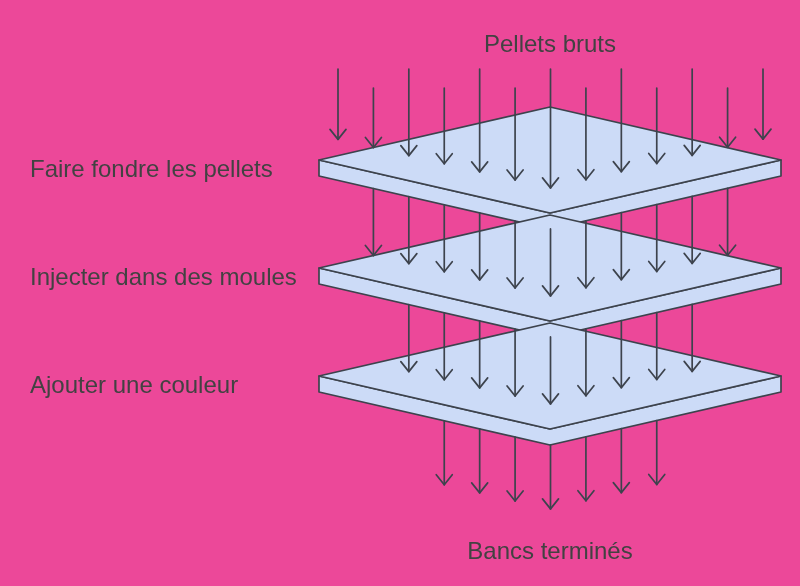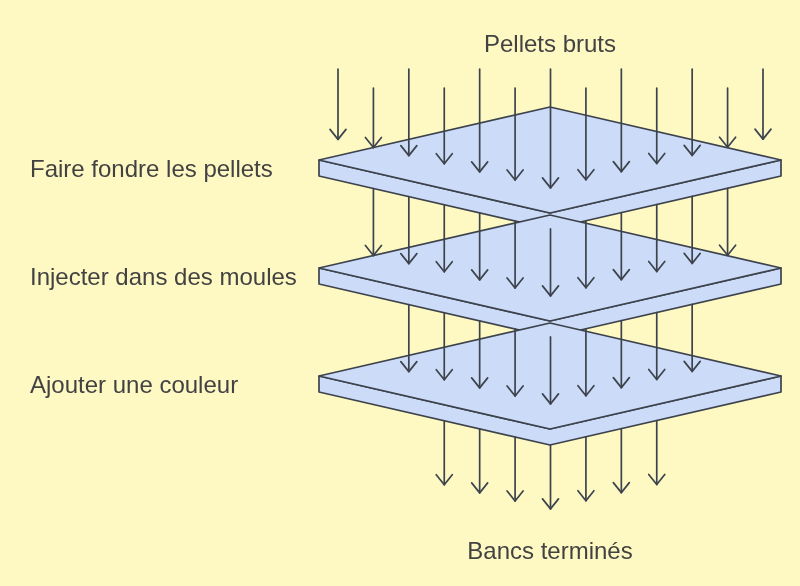--- a/index.html
+++ b/index.html
@@ -12,21 +12,21 @@
   }
   svg { display: block; }
   svg text {
     font-family: "Liberation Sans", "DejaVu Sans", sans-serif;
     font-size: 24px;
   }
 </style>
 </head>
 <body>
 
-<div class="canvas" style="background: #fef9c3;">
+<div class="canvas" style="background: #ec4899;">
   <svg width="800" height="586" viewBox="0 0 800 586">
     <g id="plates-layer">
         <g>
           <polygon points="319,160 550,213 781,160 781,176 550,229 319,176" fill="#ccdbf7" stroke="#3d434d" stroke-width="1.7" stroke-linejoin="round"></polygon>
           <polygon points="550,107 781,160 550,213 319,160" fill="#ccdbf7" stroke="#3d434d" stroke-width="1.7" stroke-linejoin="round"></polygon>
         </g>
         <g>
           <polygon points="319,268 550,321 781,268 781,284 550,337 319,284" fill="#ccdbf7" stroke="#3d434d" stroke-width="1.7" stroke-linejoin="round"></polygon>
           <polygon points="550,215 781,268 550,321 319,268" fill="#ccdbf7" stroke="#3d434d" stroke-width="1.7" stroke-linejoin="round"></polygon>
         </g>

